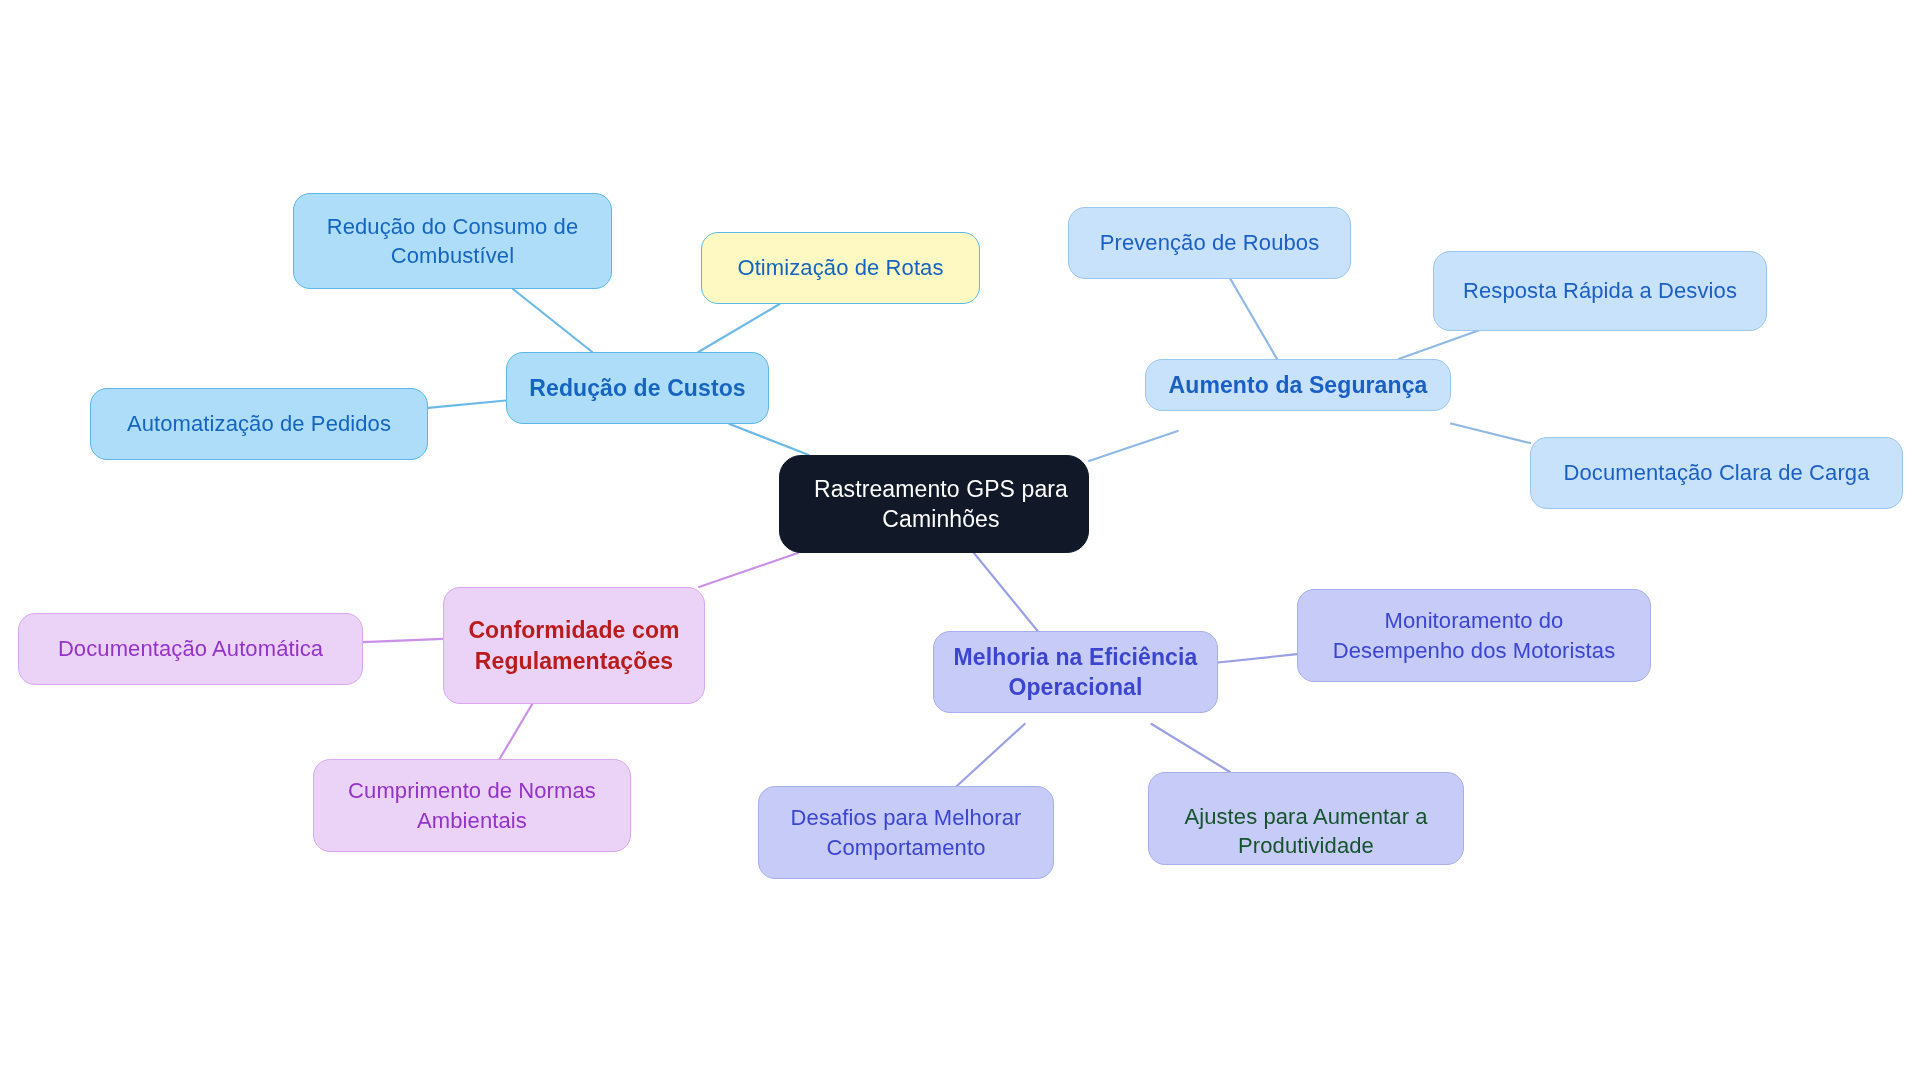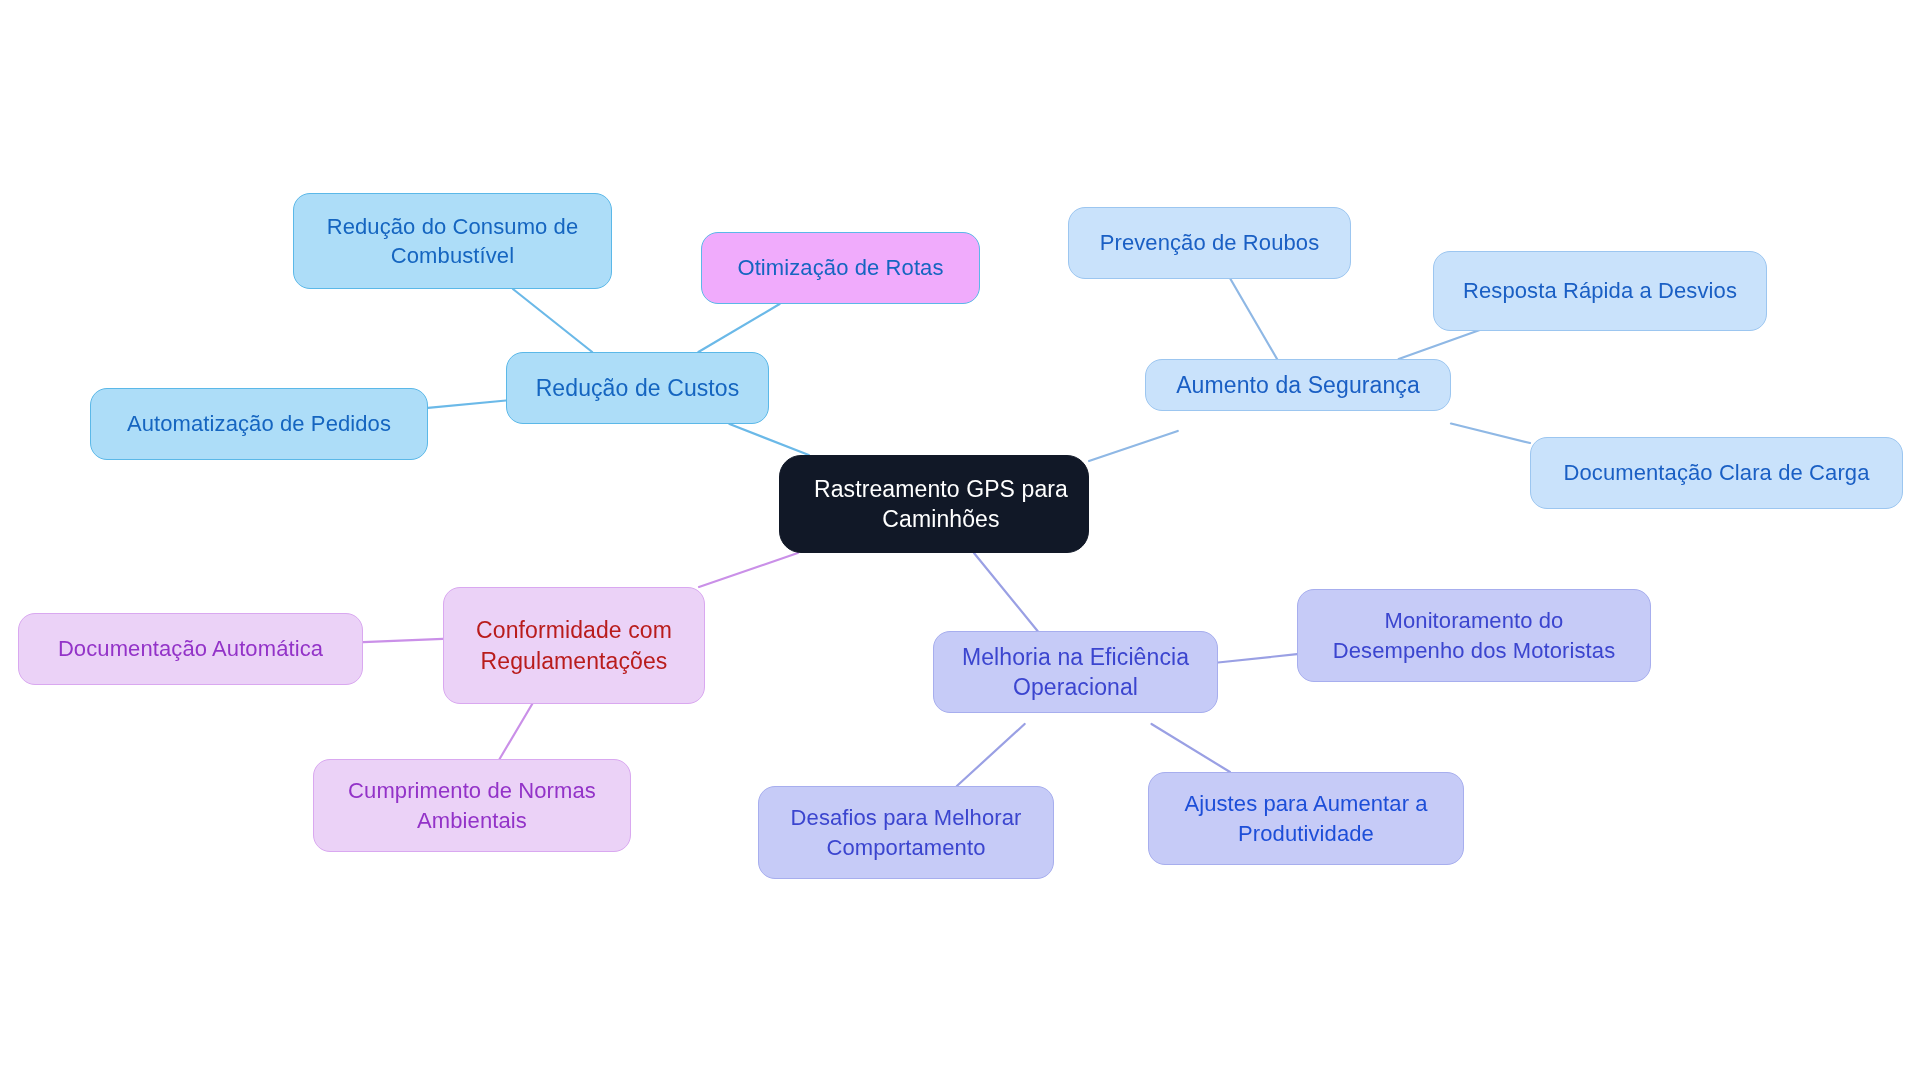--- a/index.html
+++ b/index.html
@@ -43,20 +43,21 @@
     white-space: pre-line;
     letter-spacing: 0.1px;
   }
   .node-root {
     border-radius: 22px;
     font-size: 23px;
     border-width: 1px;
   }
   .node-branch {
     font-size: 23px;
+    font-weight: bold;
   }
   .node-leaf {
     font-size: 22px;
   }
 </style>
 </head>
 <body>
 
 <div id="mindmap-canvas">
   <svg id="edge-layer" viewBox="0 0 1920 1083" preserveAspectRatio="none">
@@ -75,33 +76,33 @@
       <line x1="1218" y1="662.4811794228357" x2="1297" y2="654.1549560853199" stroke="#9AA0E4" stroke-width="2.2" stroke-linecap="round"></line>
       <line x1="1024.65" y1="724" x2="956.85" y2="786" stroke="#9AA0E4" stroke-width="2.2" stroke-linecap="round"></line>
       <line x1="1151.5159574468084" y1="724" x2="1229.9840425531916" y2="772" stroke="#9AA0E4" stroke-width="2.2" stroke-linecap="round"></line>
     </svg>
   <div id="node-layer">
       <div class="node node-root" style="left: 779px; top: 455px; width: 310px; height: 98px; background: rgb(17, 24, 39); color: rgb(255, 255, 255); border-color: rgb(17, 24, 39); padding-left: 24px;"><span>Rastreamento GPS para
 Caminhões</span></div>
       <div class="node node-branch" style="left: 506px; top: 352px; width: 263px; height: 72px; background: rgb(173, 221, 248); color: rgb(21, 101, 192); border-color: rgb(91, 184, 232);"><span>Redução de Custos</span></div>
       <div class="node node-leaf" style="left: 293px; top: 193px; width: 319px; height: 96px; background: rgb(173, 221, 248); color: rgb(21, 101, 192); border-color: rgb(91, 184, 232);"><span>Redução do Consumo de
 Combustível</span></div>
-      <div class="node node-leaf" style="left: 701px; top: 232px; width: 279px; height: 72px; background: #f0abfc; color: rgb(21, 101, 192); border-color: rgb(91, 184, 232);"><span>Otimização de Rotas</span></div>
+      <div class="node node-leaf" style="left: 701px; top: 232px; width: 279px; height: 72px; background: #fef9c3; color: rgb(21, 101, 192); border-color: rgb(91, 184, 232);"><span>Otimização de Rotas</span></div>
       <div class="node node-leaf" style="left: 90px; top: 388px; width: 338px; height: 72px; background: rgb(173, 221, 248); color: rgb(21, 101, 192); border-color: rgb(91, 184, 232);"><span>Automatização de Pedidos</span></div>
       <div class="node node-branch" style="left: 1145px; top: 359px; width: 306px; height: 52px; background: rgb(201, 226, 251); color: rgb(26, 95, 196); border-color: rgb(156, 198, 240);"><span>Aumento da Segurança</span></div>
       <div class="node node-leaf" style="left: 1068px; top: 207px; width: 283px; height: 72px; background: rgb(201, 226, 251); color: rgb(26, 95, 196); border-color: rgb(156, 198, 240);"><span>Prevenção de Roubos</span></div>
       <div class="node node-leaf" style="left: 1433px; top: 251px; width: 334px; height: 80px; background: rgb(201, 226, 251); color: rgb(26, 95, 196); border-color: rgb(156, 198, 240);"><span>Resposta Rápida a Desvios</span></div>
       <div class="node node-leaf" style="left: 1530px; top: 437px; width: 373px; height: 72px; background: rgb(201, 226, 251); color: rgb(26, 95, 196); border-color: rgb(156, 198, 240);"><span>Documentação Clara de Carga</span></div>
       <div class="node node-branch" style="left: 443px; top: 587px; width: 262px; height: 117px; background: rgb(235, 210, 247); color: #b91c1c; border-color: rgb(217, 168, 240);"><span>Conformidade com
 Regulamentações</span></div>
       <div class="node node-leaf" style="left: 18px; top: 613px; width: 345px; height: 72px; background: rgb(235, 210, 247); color: rgb(147, 51, 200); border-color: rgb(217, 168, 240);"><span>Documentação Automática</span></div>
       <div class="node node-leaf" style="left: 313px; top: 759px; width: 318px; height: 93px; background: rgb(235, 210, 247); color: rgb(147, 51, 200); border-color: rgb(217, 168, 240);"><span>Cumprimento de Normas
 Ambientais</span></div>
       <div class="node node-branch" style="left: 933px; top: 631px; width: 285px; height: 82px; background: rgb(198, 203, 247); color: rgb(59, 69, 207); border-color: rgb(167, 174, 238);"><span>Melhoria na Eficiência
 Operacional</span></div>
       <div class="node node-leaf" style="left: 1297px; top: 589px; width: 354px; height: 93px; background: rgb(198, 203, 247); color: rgb(59, 69, 207); border-color: rgb(167, 174, 238); justify-content: center;"><span>Monitoramento do
 Desempenho dos Motoristas</span></div>
       <div class="node node-leaf" style="left: 758px; top: 786px; width: 296px; height: 93px; background: rgb(198, 203, 247); color: rgb(59, 69, 207); border-color: rgb(167, 174, 238);"><span>Desafios para Melhorar
 Comportamento</span></div>
-      <div class="node node-leaf" style="left: 1148px; top: 772px; width: 316px; height: 93px; background: rgb(198, 203, 247); color: #1d4ed8; border-color: rgb(167, 174, 238);"><span>Ajustes para Aumentar a
+      <div class="node node-leaf" style="left: 1148px; top: 772px; width: 316px; height: 93px; background: rgb(198, 203, 247); color: #14532d; border-color: rgb(167, 174, 238); align-items: flex-end;"><span>Ajustes para Aumentar a
 Produtividade</span></div>
     </div>
 </div>
 
 </body></html>

